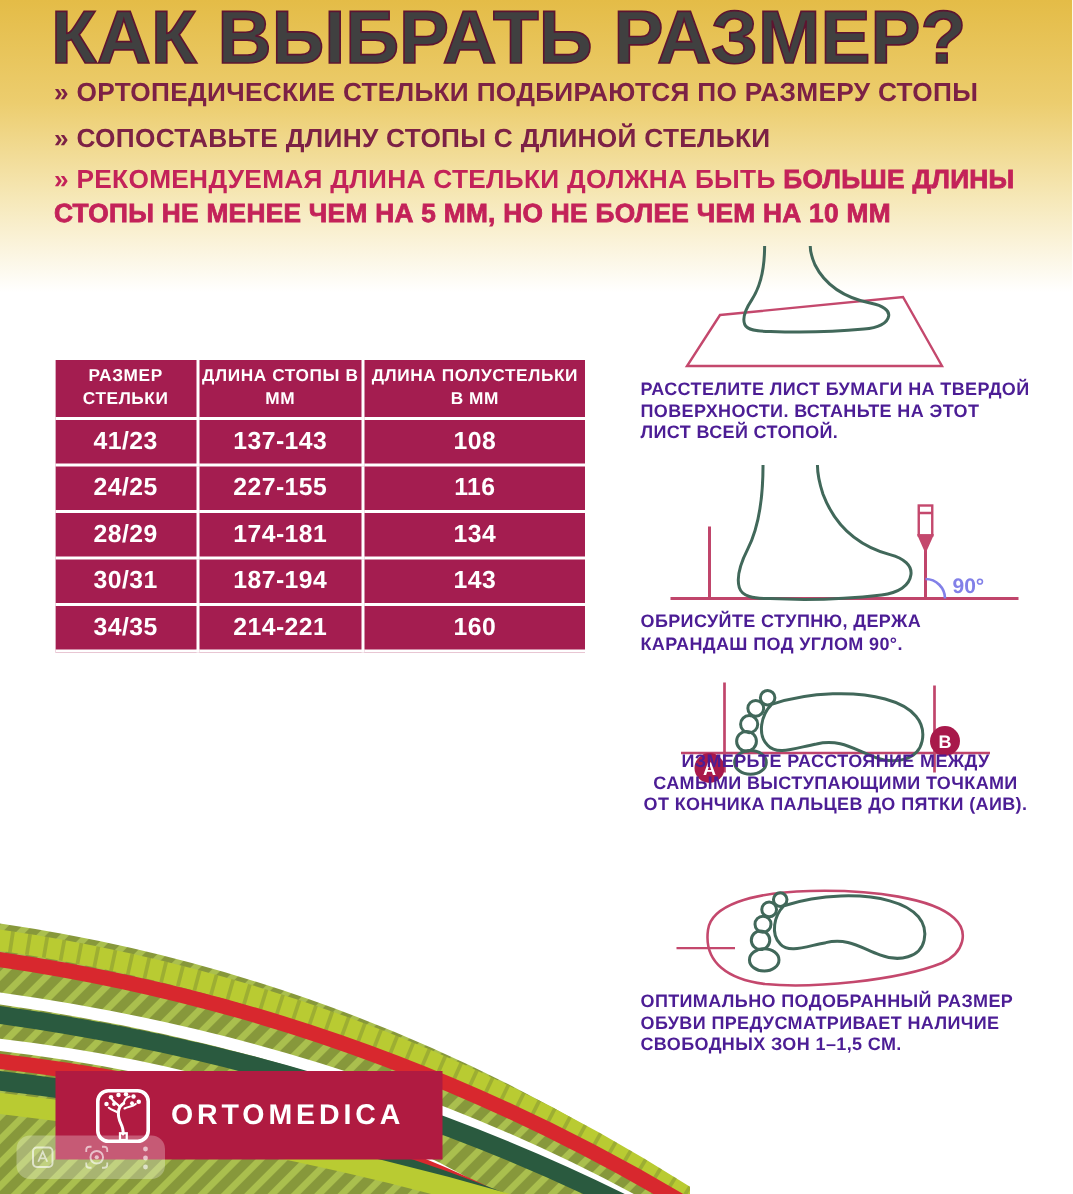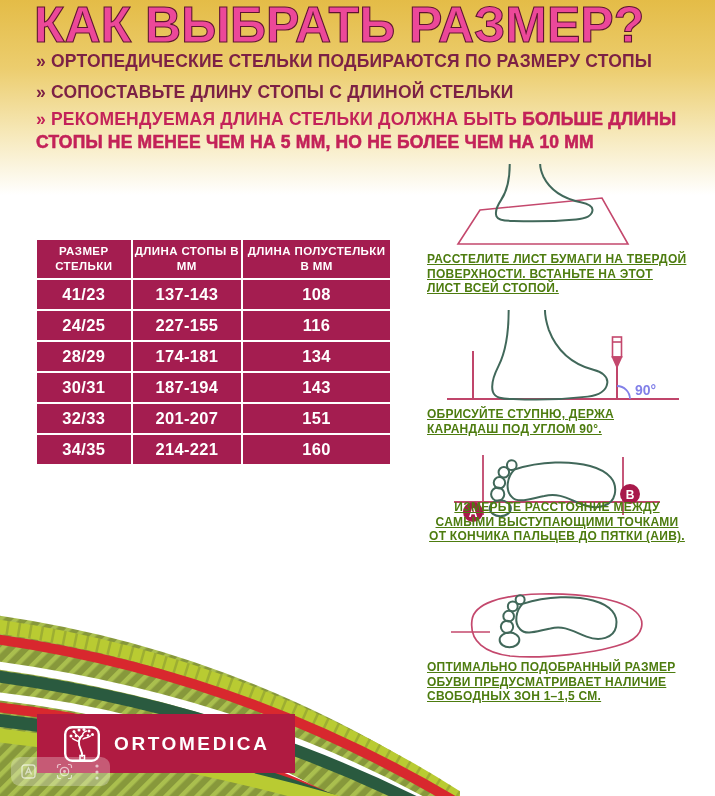--- a/index.html
+++ b/index.html
@@ -6,38 +6,38 @@
   .poster{
     position:relative;width:715px;height:796px;overflow:hidden;background:#ffffff;
     font-family:"Liberation Sans","DejaVu Sans",sans-serif;
   }
   .bg-gradient{
     position:absolute;left:0;top:0;width:715px;height:195px;
     background:linear-gradient(180deg,#e4bc47 0%,#eccd6e 35%,#f6e8b8 68%,#ffffff 100%);
   }
   .title{
     position:absolute;left:34px;top:0px;font-size:50px;line-height:50px;font-weight:800;
-    color:#ec4899;white-space:nowrap;letter-spacing:0px;-webkit-text-stroke:1.1px #5d1430;
+    color:#404040;white-space:nowrap;letter-spacing:0px;-webkit-text-stroke:1.1px #5d1430;
   }
   .bullet{position:absolute;left:36px;width:665px;font-size:17.5px;font-weight:700;color:#7c2145;letter-spacing:.2px;}
   .bullet-1{top:51px;}
   .bullet-2{top:82px;}
   .bullet-3{top:108px;line-height:23px;color:#c32259;}
   .xbold{-webkit-text-stroke:.55px #c32259;}
   
   .size-table-wrap{position:absolute;left:37px;top:240px;width:353px;height:251px;overflow:hidden;}
   table.size-table{border-collapse:collapse;margin:-2px;width:357px;table-layout:fixed;background:#a41d50;}
   .size-table th,.size-table td{border:2px solid #ffffff;color:#fff;text-align:center;vertical-align:middle;}
   .size-table th{font-size:11.5px;line-height:1.3;font-weight:700;letter-spacing:.4px;height:36px;padding:1px 2px;}
   .size-table td{font-size:16.5px;font-weight:700;height:27px;letter-spacing:.3px;}
   .col-1{width:95px;}.col-2{width:110px;}.col-3{width:148px;}
   
   .instr-text{
     position:absolute;left:427px;width:260px;font-size:12px;line-height:14.6px;font-weight:700;
-    color:#4d7c0f;letter-spacing:.25px;text-decoration:underline;
+    color:#4c1d95;letter-spacing:.25px;
   }
   .instr-text-1{top:252px;}
   .instr-text-2{top:407px;}
   .instr-text-3{top:500px;text-align:center;}
   .instr-text-4{top:660px;}
   .diagram{position:absolute;}
   .diagram-1{left:448px;top:160px;}
   .diagram-2{left:437px;top:301px;}
   .diagram-3{left:430px;top:451px;}
   .diagram-4{left:448px;top:588px;}
@@ -97,25 +97,20 @@
           </tr>
           <tr>
             <td>28/29</td>
             <td>174-181</td>
             <td>134</td>
           </tr>
           <tr>
             <td>30/31</td>
             <td>187-194</td>
             <td>143</td>
-          </tr>
-          <tr>
-            <td>32/33</td>
-            <td>201-207</td>
-            <td>151</td>
           </tr>
           <tr>
             <td>34/35</td>
             <td>214-221</td>
             <td>160</td>
           </tr>
         </tbody>
     </table>
   </div>
 

